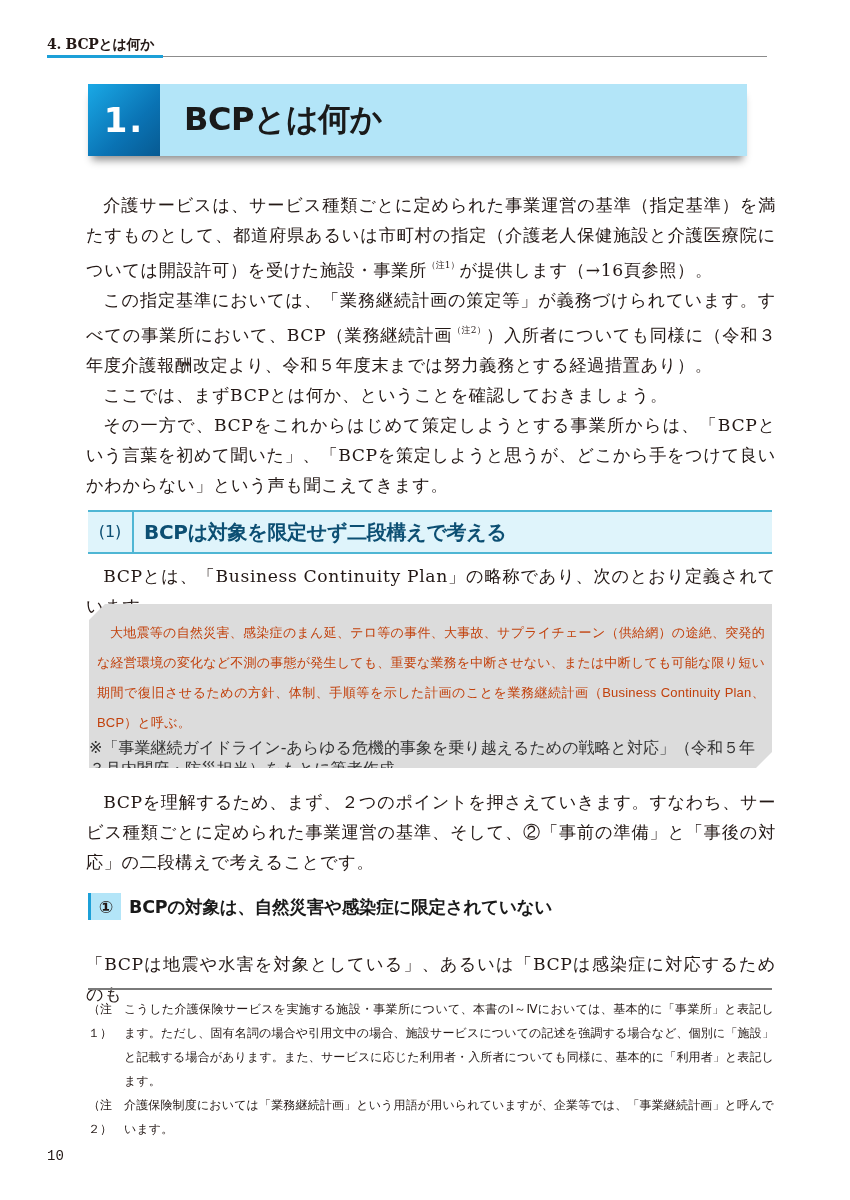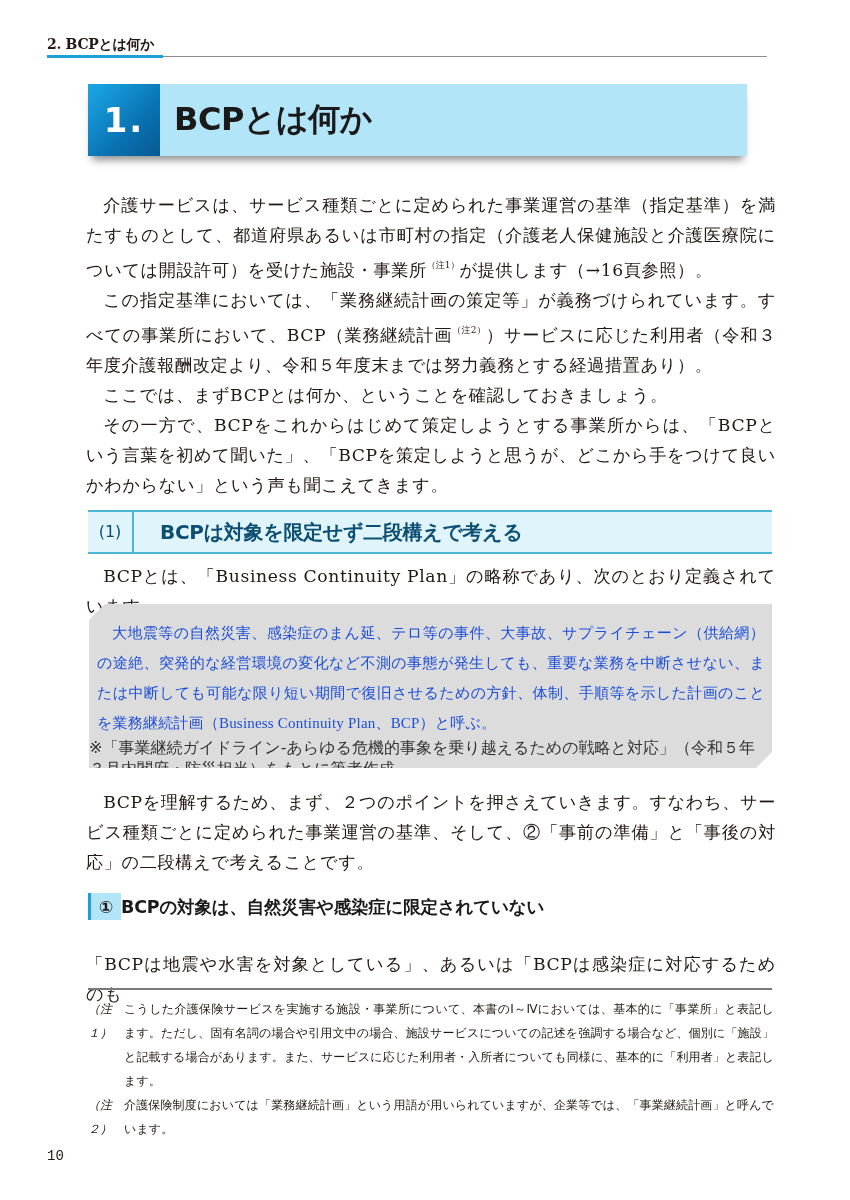--- a/index.html
+++ b/index.html
@@ -23,94 +23,94 @@
     position: absolute; left: 88px; top: 84px; width: 659px; height: 72px;
     display: flex; box-shadow: 0 8px 8px -4px rgba(0,0,0,0.45);
   }
   .chapter-title .num {
     width: 72px; height: 72px; background: linear-gradient(135deg, #1aa9e6 0%, #0a73b4 60%, #075a92 100%);
     color: #fff; font-family: "DejaVu Sans", sans-serif; font-weight: bold; font-size: 34px;
     display: flex; align-items: center; justify-content: center; letter-spacing: 2px;
   }
   .chapter-title .ttl {
     flex: 1; background: #b3e5f8; display: flex; align-items: center;
-    padding-left: 14px; font-family: "DejaVu Sans", sans-serif; font-weight: bold; font-size: 32px; color: #1a1a1a;
+    padding-left: 24px; font-family: "DejaVu Sans", sans-serif; font-weight: bold; font-size: 32px; color: #1a1a1a;
     letter-spacing: -0.5px;
   }
   .body-text {
     position: absolute; left: 86px; width: 690px; font-size: 17.2px; line-height: 30px;
     letter-spacing: 0.6px; text-align: justify;
   }
   .body-text p { margin: 0; text-indent: 1em; }
   sup.note { font-size: 9px; vertical-align: 8px; letter-spacing: 0; }
   .section-head {
     position: absolute; left: 88px; top: 510px; width: 684px; height: 40px;
     background: #dff4fb; border-top: 2px solid #4fb6d4; border-bottom: 2px solid #4fb6d4;
     display: flex; align-items: center;
   }
   .section-head .snum {
     width: 44px; text-align: center; font-family: "DejaVu Sans", sans-serif; font-size: 16px; color: #0c4f73;
     border-right: 2px solid #4fb6d4; height: 40px; line-height: 40px;
   }
   .section-head .stitle {
-    padding-left: 26px; font-family: "DejaVu Sans", sans-serif; font-weight: bold; font-size: 20px; color: #0c4f73;
+    padding-left: 10px; font-family: "DejaVu Sans", sans-serif; font-weight: bold; font-size: 20px; color: #0c4f73;
     letter-spacing: -0.3px;
   }
   .def-box {
     position: absolute; left: 89px; top: 604px; width: 683px; height: 164px;
     background: #dcdcdc;
     clip-path: polygon(16px 0, 100% 0, 100% calc(100% - 16px), calc(100% - 16px) 100%, 0 100%, 0 16px);
   }
   .def-box .def-text {
-    position: absolute; left: 8px; top: 14px; width: 668px; font-family: Liberation Serif, serif;
-    font-size: 15px; line-height: 30px; color: #1d4ed8; letter-spacing: 0.2px; text-align: justify;
+    position: absolute; left: 8px; top: 14px; width: 668px; font-family: Liberation Sans, sans-serif;
+    font-size: 13px; line-height: 30px; color: #c2410c; letter-spacing: 0.2px; text-align: justify;
   }
   .def-box .def-text p { margin: 0; text-indent: 1em; }
   .def-box .def-src {
     position: absolute; right: 14px; top: 134px; font-family: "DejaVu Sans", sans-serif; font-size: 16px; color: #333;
     letter-spacing: 0;
   }
   .sub-head {
     position: absolute; left: 88px; top: 893px; height: 27px; display: flex; align-items: center;
   }
   .sub-head .marker {
     height: 27px; width: 30px; background: #b3e5f8; border-left: 3px solid #1ca0d8;
     display: flex; align-items: center; justify-content: center; font-family: "DejaVu Sans", sans-serif; font-size: 17px; font-weight: bold;
   }
   .sub-head .sub-title {
-    font-family: "DejaVu Sans", sans-serif; font-weight: bold; font-size: 17.5px; color: #1a1a1a; letter-spacing: -0.2px;
+    padding-left: 8px; font-family: "DejaVu Sans", sans-serif; font-weight: bold; font-size: 17.5px; color: #1a1a1a; letter-spacing: -0.2px;
   }
   .footnote-rule { position: absolute; left: 88px; top: 988px; width: 684px; height: 2px; background: #7a7a7a; }
   .footnotes {
     position: absolute; left: 88px; top: 997px; width: 686px; font-family: "DejaVu Sans", sans-serif;
     font-size: 12px; line-height: 24px; color: #231815; letter-spacing: 0.1px;
   }
   .fn { display: flex; }
-  .fn .fn-label { width: 36px; flex-shrink: 0; font-style: italic; }
+  .fn .fn-label { width: 36px; flex-shrink: 0; }
   .fn .fn-text { flex: 1; text-align: justify; }
   .page-number {
     position: absolute; left: 47px; top: 1148px; font-size: 14px; font-family: Liberation Mono, monospace;
   }
 </style>
 </head>
 <body>
 
 <div class="running-header">
-  <span class="rh-text">2. BCPとは何か</span>
+  <span class="rh-text">4. BCPとは何か</span>
   <span class="rh-underline"></span>
 </div>
 
 <div class="chapter-title">
   <div class="num">1.</div>
   <div class="ttl">BCPとは何か</div>
 </div>
 
 <div class="body-text" style="top:190px;">
   <p><span>介護サービスは、サービス種類ごとに定められた事業運営の基準（指定基準）を満たすものとして、都道府県あるいは市町村の指定（介護老人保健施設と介護医療院については開設許可）を受けた施設・事業所</span><sup class="note">（注1）</sup><span>が提供します（→16頁参照）。</span></p>
-  <p><span>この指定基準においては、「業務継続計画の策定等」が義務づけられています。すべての事業所において、BCP（業務継続計画</span><sup class="note">（注2）</sup><span>）サービスに応じた利用者（令和３年度介護報酬改定より、令和５年度末までは努力義務とする経過措置あり）。</span></p>
+  <p><span>この指定基準においては、「業務継続計画の策定等」が義務づけられています。すべての事業所において、BCP（業務継続計画</span><sup class="note">（注2）</sup><span>）入所者についても同様に（令和３年度介護報酬改定より、令和５年度末までは努力義務とする経過措置あり）。</span></p>
   <p>ここでは、まずBCPとは何か、ということを確認しておきましょう。</p>
   <p>その一方で、BCPをこれからはじめて策定しようとする事業所からは、「BCPという言葉を初めて聞いた」、「BCPを策定しようと思うが、どこから手をつけて良いかわからない」という声も聞こえてきます。</p>
 </div>
 
 <div class="section-head">
   <div class="snum">(1)</div>
   <div class="stitle">BCPは対象を限定せず二段構えで考える</div>
 </div>
 
 <div class="body-text" style="top:561px;">

